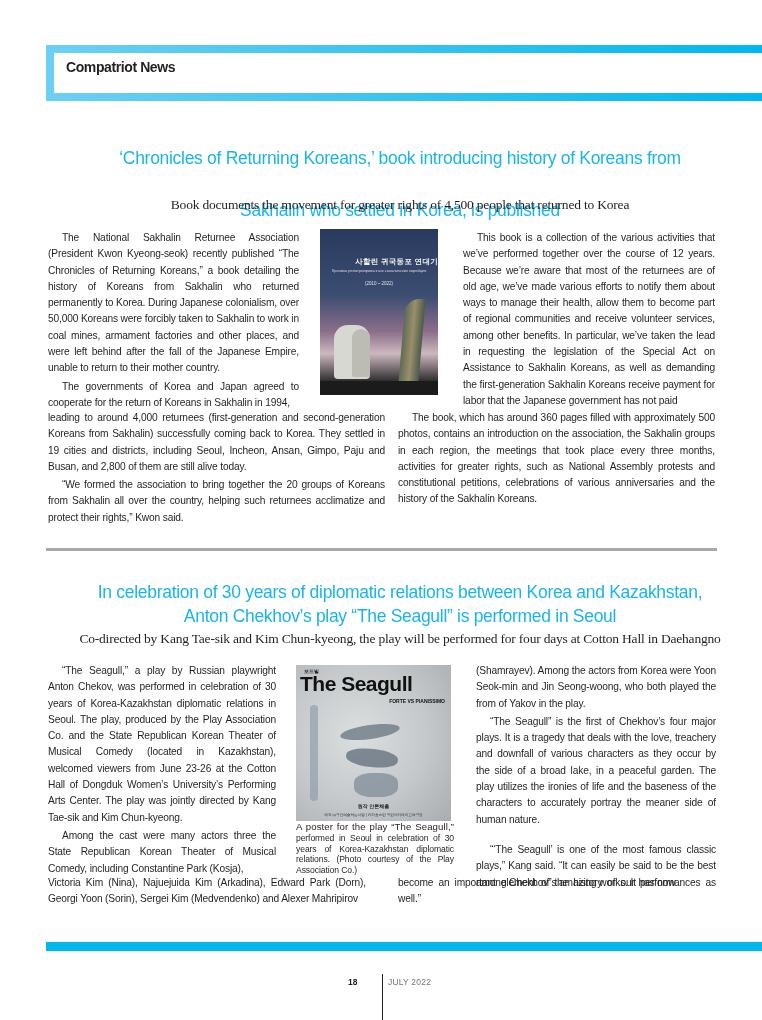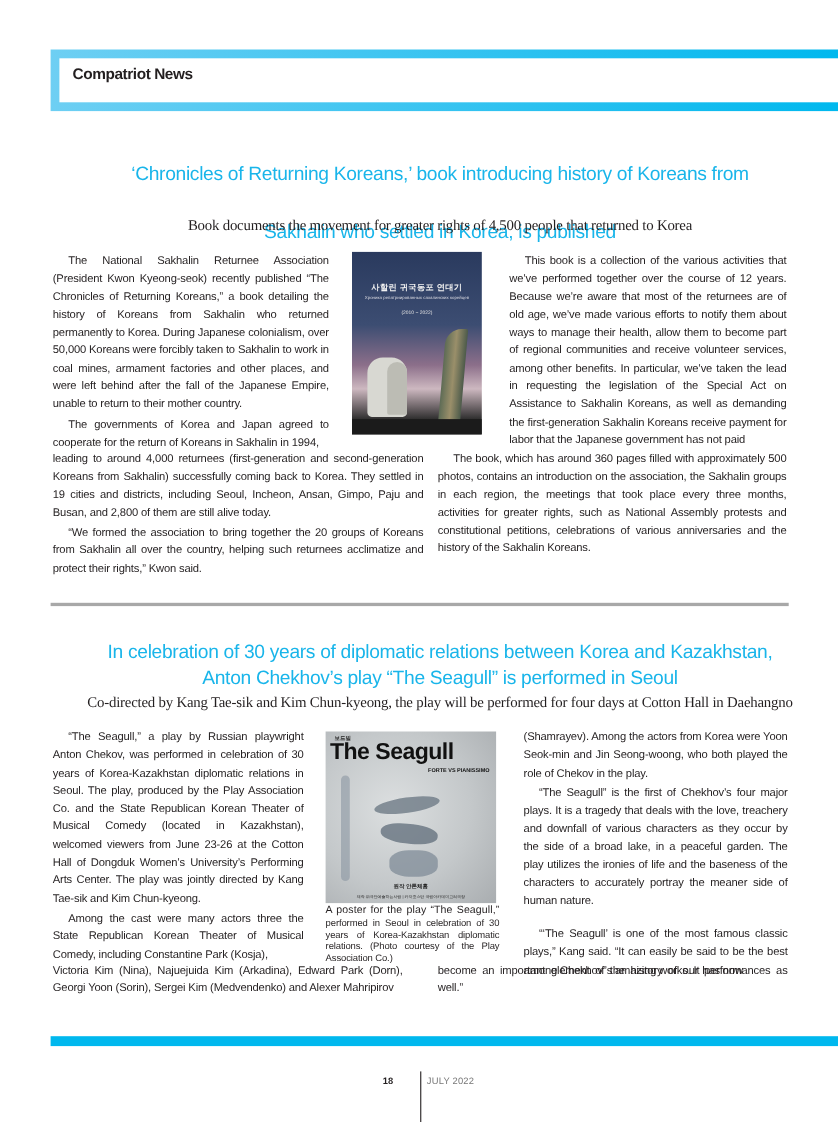--- a/index.html
+++ b/index.html
@@ -6,21 +6,21 @@
   body { width:762px; height:1020px; position:relative; overflow:hidden; font-family:"Liberation Sans", sans-serif; color:#231f20; }
   .header-box { position:absolute; left:46px; top:45px; width:716px; height:56px; background:linear-gradient(90deg,#6ecff3 0%,#00b8ee 100%); }
   .header-inner { position:absolute; left:8px; top:8px; right:0; bottom:8px; background:#ffffff; }
   .section-label { position:absolute; left:12px; top:6px; font-size:14px; font-weight:bold; letter-spacing:-0.4px; color:#231f20; }
   .headline { position:absolute; left:40px; width:720px; text-align:center; color:#19b5ea; font-size:17.5px; line-height:24px; letter-spacing:-0.3px; }
   .subhead { position:absolute; left:40px; width:720px; text-align:center; font-family:"Liberation Serif", serif; font-size:13.5px; color:#231f20; letter-spacing:-0.2px; }
   .col { position:absolute; font-size:10.2px; line-height:16.3px; text-align:justify; color:#231f20; letter-spacing:-0.15px; }
   .col p { margin:2px; text-indent:14px; }
   .col p.noindent { text-indent:0; }
   .book-cover { position:absolute; left:320px; top:229px; width:118px; height:166px; background:linear-gradient(180deg,#2a3a5e 0%,#3c4d72 40%,#8c6f8a 62%,#cdb8c0 75%,#2b2b2b 92%,#1d1d1d 100%); overflow:hidden; }
-  .book-title { position:absolute; top:28px; width:100%; text-align:center; color:#f2f2f2; font-size:7.5px; font-weight:bold; letter-spacing:0.3px; }
+  .book-title { position:absolute; top:28px; width:100%; text-align:right; color:#f2f2f2; font-size:7.5px; font-weight:bold; letter-spacing:0.3px; }
   .book-sub { position:absolute; top:39px; width:100%; text-align:center; color:#d8d8e0; font-size:4px; line-height:5px; }
   .book-years { position:absolute; top:52px; width:100%; text-align:center; color:#e0e0e0; font-size:4.5px; }
   .statue { position:absolute; left:14px; top:96px; width:36px; height:54px; background:#d8d8d2; border-radius:14px 14px 4px 4px; }
   .statue2 { position:absolute; left:32px; top:100px; width:18px; height:48px; background:#bcbcb4; border-radius:10px 10px 2px 2px; }
   .monument { position:absolute; left:82px; top:70px; width:20px; height:84px; background:linear-gradient(90deg,#5d6b55,#9a8f6a,#4c5a4a); border-radius:14px 2px 0 0; transform:skewX(-5deg); }
   .ground { position:absolute; left:0; bottom:0; width:100%; height:14px; background:#1b1b1b; }
   .divider { position:absolute; left:46px; top:548px; width:671px; height:3px; background:#a8a8a8; }
   .poster { position:absolute; left:296px; top:665px; width:155px; height:156px; background:radial-gradient(circle at 40% 45%,#dcdfe0 0%,#c4c8ca 55%,#a9adb0 100%); overflow:hidden; }
   .poster-kr { position:absolute; left:8px; top:3px; font-size:5px; font-weight:bold; color:#222; }
   .poster-title { position:absolute; left:4px; top:7px; width:148px; font-size:21px; font-weight:bold; color:#111; letter-spacing:-0.5px; }
@@ -101,21 +101,21 @@
   <div class="poster-sub">FORTE VS PIANISSIMO</div>
   <div class="poster-credit1">원작 안톤체홉</div>
   <div class="poster-credit2">제작 ㈜극단예술하는사람 | 카자흐스탄 국립아카데미고려극장</div>
 </div>
 <div class="caption">
   <span class="cap-first">A poster for the play “The Seagull,”</span>
   <span>performed in Seoul in celebration of 30 years of Korea-Kazakhstan diplomatic relations. (Photo courtesy of the Play Association Co.)</span>
 </div>
 
 <div class="col" style="left:474px; top:661px; width:244px;">
-  <p class="noindent">(Shamrayev). Among the actors from Korea were Yoon Seok-min and Jin Seong-woong, who both played the role of Chekov in the play.</p>
+  <p class="noindent">(Shamrayev). Among the actors from Korea were Yoon Seok-min and Jin Seong-woong, who both played the from of Yakov in the play.</p>
   <p>“The Seagull” is the first of Chekhov’s four major plays. It is a tragedy that deals with the love, treachery and downfall of various characters as they occur by the side of a broad lake, in a peaceful garden. The play utilizes the ironies of life and the baseness of the characters to accurately portray the meaner side of human nature.</p>
 </div>
 <div class="col" style="left:474px; top:840px; width:244px;">
   <p>“‘The Seagull’ is one of the most famous classic plays,” Kang said. “It can easily be said to be the best among Chekhov”s amazing works. It has now</p>
 </div>
 <div class="col" style="left:396px; top:873px; width:322px;">
   <p class="noindent">become an important element of the history of our performances as well.”</p>
 </div>
 
 <div class="footer-bar"></div>

